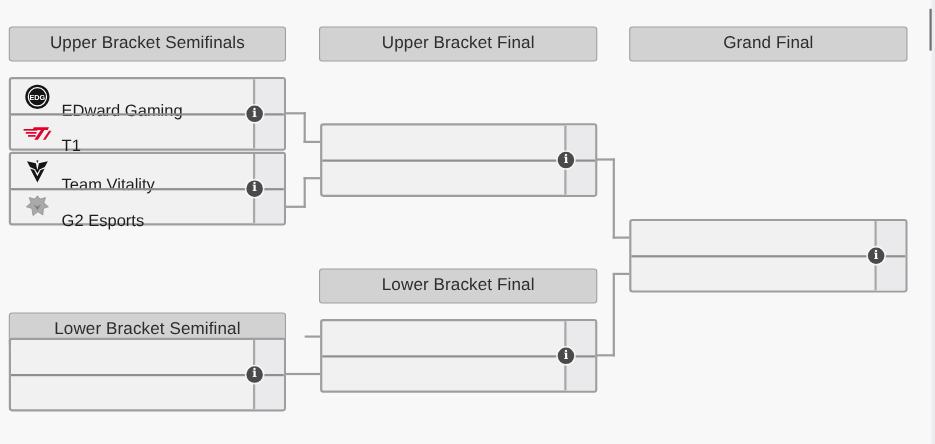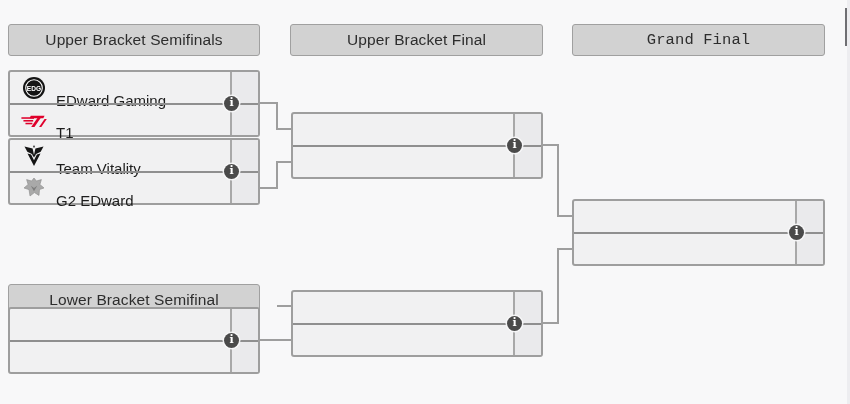--- a/index.html
+++ b/index.html
@@ -107,22 +107,23 @@
     background: #6f6f73;
   }
 </style>
 </head>
 <body>
 
 <div class="canvas">
 
   <div class="round-header" style="left:290px; top:24px; width:253px;">Upper Bracket Final</div>
   <div class="round-header" style="left:8px; top:24px; width:252px;">Upper Bracket Semifinals</div>
-  <div class="round-header" style="left:572px; top:24px; width:253px;font-family:Liberation Mono, monospace;">Grand Final</div>
+  <div class="round-header" style="left:572px; top:24px; width:253px;">Grand Final</div>
   <div class="round-header" style="left:8px; top:244px; width:252px;margin-top:40px;">Lower Bracket Semifinal</div>
+  <div class="round-header" style="left:290px; top:244px; width:253px;">Lower Bracket Final</div>
 
   <div class="conn" style="left:258px; top:102px; width:20px; height:2px;"></div>
   <div class="conn" style="left:276px; top:102px; width:2px; height:28px;"></div>
   <div class="conn" style="left:276px; top:128px; width:15px; height:2px;"></div>
 
   <div class="conn" style="left:258px; top:187px; width:20px; height:2px;"></div>
   <div class="conn" style="left:276px; top:161px; width:2px; height:28px;"></div>
   <div class="conn" style="left:276px; top:161px; width:15px; height:2px;"></div>
 
   <div class="conn" style="left:541px; top:144px; width:18px; height:2px;"></div>
@@ -183,21 +184,21 @@
       <span class="team-name">Team Vitality</span>
     </div>
     <div class="row-divider"></div>
     <div class="row bottom">
       <span class="team-logo">
         <svg width="22" height="22" viewBox="0 0 22 22">
           <path fill="#a9a9a9" stroke="#8a8a8a" stroke-width="0.6" d="M11 1 L13.4 4 L18.4 2.6 L16.9 7.4 L21 11 L16.5 12.5 L16 18.4 L11.4 15.6 L7 19 L6 12.6 L1 11 L5.1 7.4 L3.6 2.6 L8.6 4 Z"></path>
           <path fill="#7d7d7d" d="M7.8 8.8 L11 11 L14.2 8.8 L11 14.2 Z"></path>
         </svg>
       </span>
-      <span class="team-name">G2 EDward</span>
+      <span class="team-name">G2 Esports</span>
     </div>
     <div class="score-col"></div>
     <span class="info-badge">i</span>
   </div>
 
   <div class="match" style="left:291px; top:112px; width:252px;">
     <div class="row top">
       <span class="team-name"></span>
     </div>
     <div class="row-divider"></div>

